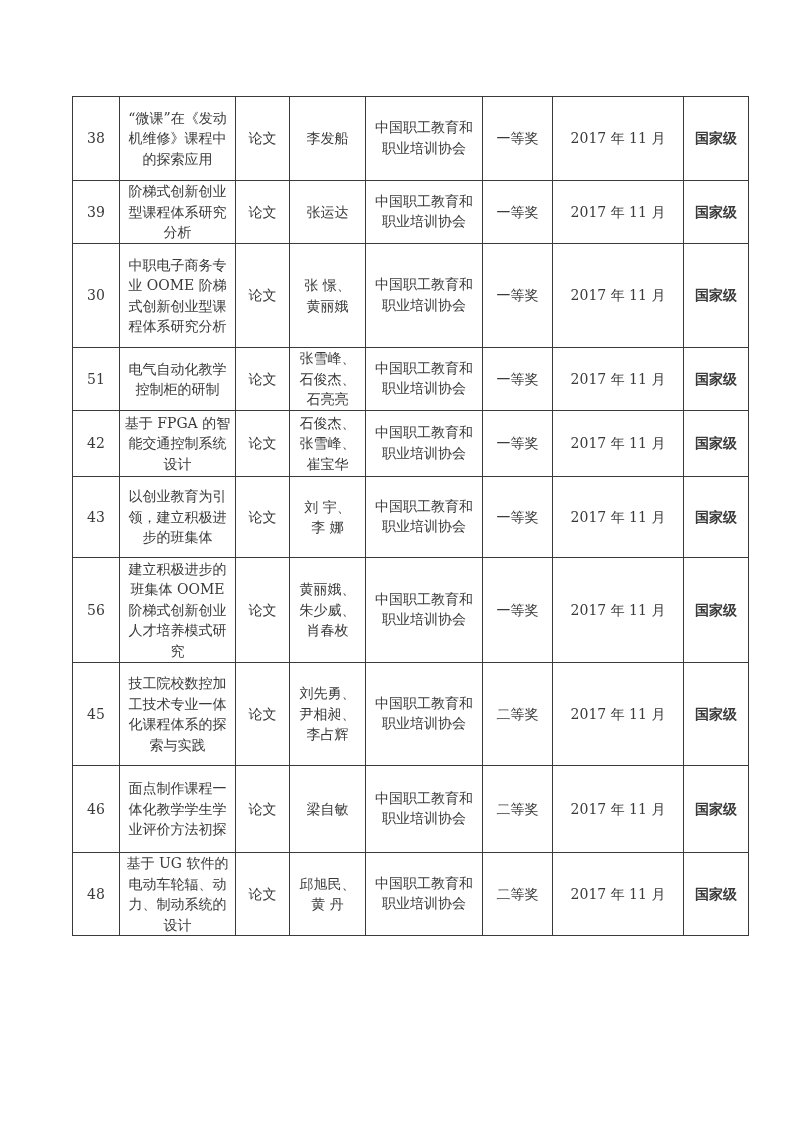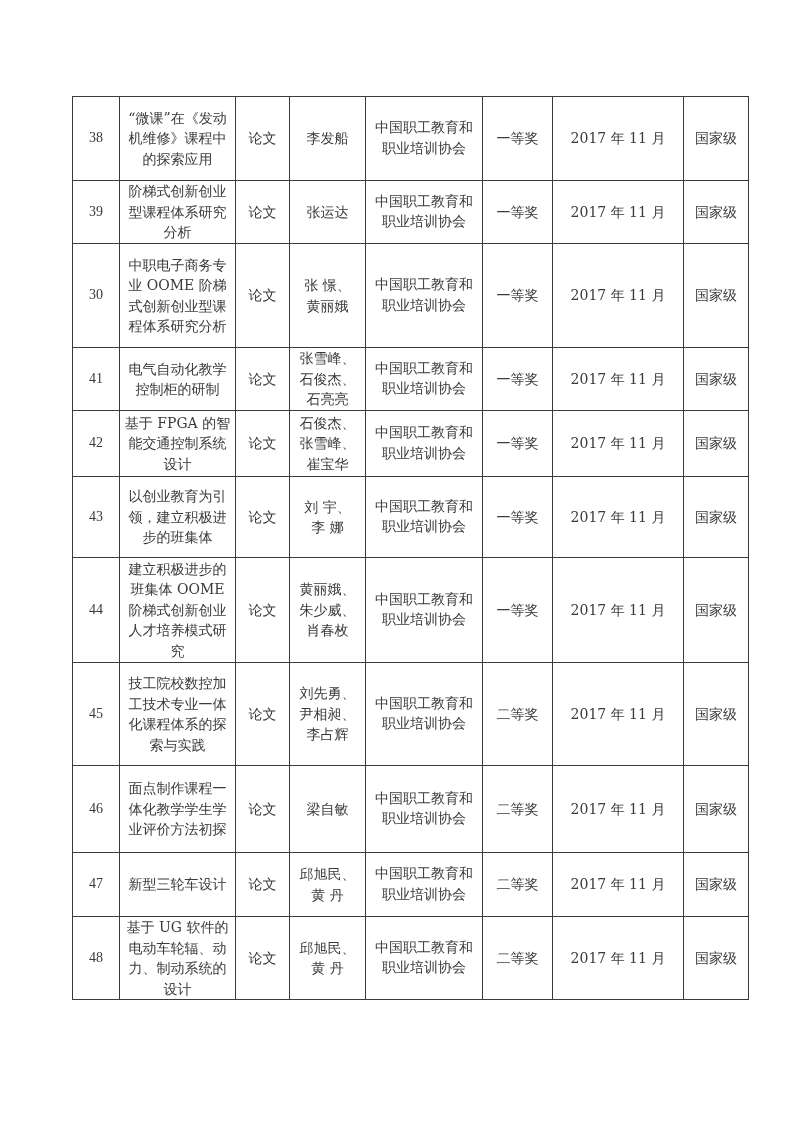--- a/index.html
+++ b/index.html
@@ -34,28 +34,28 @@
     table.awards td {
       border: 1px solid #3a3a3a;
       text-align: center;
       vertical-align: middle;
       font-size: 14px;
       line-height: 20.5px;
       padding: 0 3px;
       color: #3a3a3a;
       word-break: break-all;
     }
-    td.c-no { width: 40px; font-family: Liberation Serif, serif; }
+    td.c-no { width: 40px; }
     td.c-title { width: 109px; padding: 0 4px; }
     td.c-type { width: 47px; }
     td.c-author { width: 69px; }
     td.c-org { width: 110px; padding: 0 4px; font-family: Liberation Mono, monospace; }
     td.c-award { width: 63px; }
     td.c-date { width: 124px; margin-left: 43px; }
-    td.c-level { width: 58px; }
+    td.c-level { width: 58px; font-weight: bold; }
     .multiline { white-space: pre-line; }
   </style>
 </head>
 <body>
 
 <div class="page">
   <table class="awards">
     <tbody>
       <tr style="height:84px">
         <td class="c-no">38</td>
@@ -82,21 +82,21 @@
         <td class="c-title">中职电子商务专业 OOME 阶梯式创新创业型课程体系研究分析</td>
         <td class="c-type">论文</td>
         <td class="c-author multiline">张  憬、
 黄丽娥</td>
         <td class="c-org">中国职工教育和职业培训协会</td>
         <td class="c-award">一等奖</td>
         <td class="c-date">2017 年 11 月</td>
         <td class="c-level">国家级</td>
       </tr>
       <tr style="height:63px">
-        <td class="c-no">41</td>
+        <td class="c-no">51</td>
         <td class="c-title">电气自动化教学控制柜的研制</td>
         <td class="c-type">论文</td>
         <td class="c-author multiline">张雪峰、
 石俊杰、
 石亮亮</td>
         <td class="c-org">中国职工教育和职业培训协会</td>
         <td class="c-award">一等奖</td>
         <td class="c-date">2017 年 11 月</td>
         <td class="c-level">国家级</td>
       </tr>
@@ -117,21 +117,21 @@
         <td class="c-title">以创业教育为引领，建立积极进步的班集体</td>
         <td class="c-type">论文</td>
         <td class="c-author multiline">刘  宇、
 李  娜</td>
         <td class="c-org">中国职工教育和职业培训协会</td>
         <td class="c-award">一等奖</td>
         <td class="c-date">2017 年 11 月</td>
         <td class="c-level">国家级</td>
       </tr>
       <tr style="height:105px">
-        <td class="c-no">44</td>
+        <td class="c-no">56</td>
         <td class="c-title">建立积极进步的班集体 OOME 阶梯式创新创业人才培养模式研究</td>
         <td class="c-type">论文</td>
         <td class="c-author multiline">黄丽娥、
 朱少威、
 肖春枚</td>
         <td class="c-org">中国职工教育和职业培训协会</td>
         <td class="c-award">一等奖</td>
         <td class="c-date">2017 年 11 月</td>
         <td class="c-level">国家级</td>
       </tr>
@@ -150,31 +150,20 @@
       <tr style="height:87px">
         <td class="c-no">46</td>
         <td class="c-title">面点制作课程一体化教学学生学业评价方法初探</td>
         <td class="c-type">论文</td>
         <td class="c-author multiline">梁自敏</td>
         <td class="c-org">中国职工教育和职业培训协会</td>
         <td class="c-award">二等奖</td>
         <td class="c-date">2017 年 11 月</td>
         <td class="c-level">国家级</td>
       </tr>
-      <tr style="height:64px">
-        <td class="c-no">47</td>
-        <td class="c-title">新型三轮车设计</td>
-        <td class="c-type">论文</td>
-        <td class="c-author multiline">邱旭民、
-黄  丹</td>
-        <td class="c-org">中国职工教育和职业培训协会</td>
-        <td class="c-award">二等奖</td>
-        <td class="c-date">2017 年 11 月</td>
-        <td class="c-level">国家级</td>
-      </tr>
       <tr style="height:82px">
         <td class="c-no">48</td>
         <td class="c-title">基于 UG 软件的电动车轮辐、动力、制动系统的设计</td>
         <td class="c-type">论文</td>
         <td class="c-author multiline">邱旭民、
 黄  丹</td>
         <td class="c-org">中国职工教育和职业培训协会</td>
         <td class="c-award">二等奖</td>
         <td class="c-date">2017 年 11 月</td>
         <td class="c-level">国家级</td>

